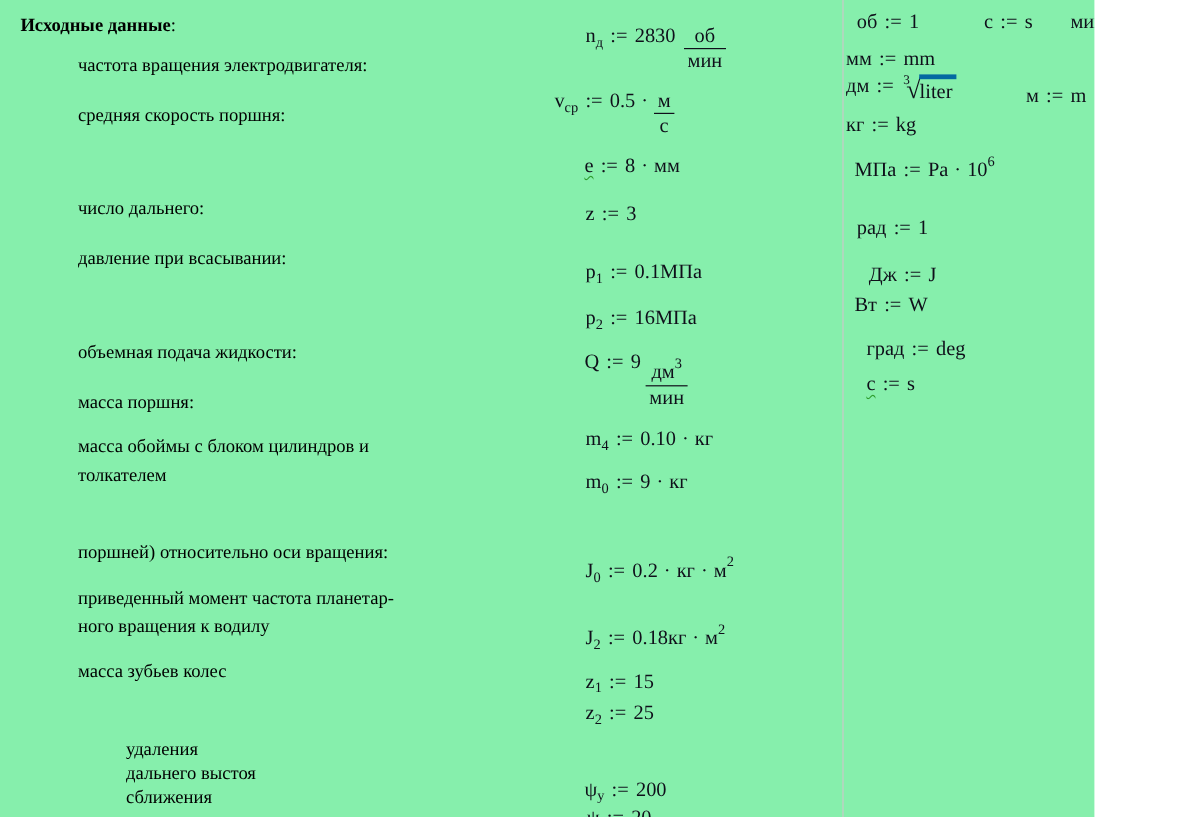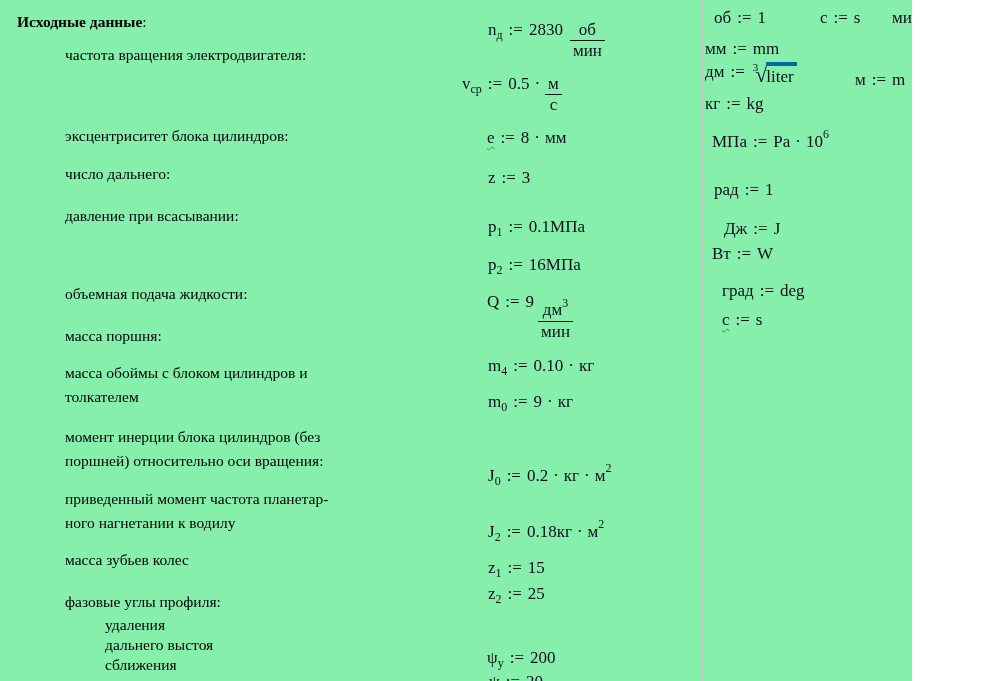--- a/index.html
+++ b/index.html
@@ -28,33 +28,31 @@
 </style>
 </head>
 <body>
 
 <div class="canvas">
   <div class="divider"></div>
 
   <div class="lbl heading" style="left:17px;top:13px"><span class="hb">Исходные данные</span><span>:</span></div>
 
   <div class="lbl" style="left:65px;top:46px">частота вращения электродвигателя:</div>
-  <div class="lbl" style="left:65px;top:127px">эксцентриситет блока цилиндров:</div>
+  <div class="lbl" style="left:65px;top:88px">средняя скорость поршня:</div>
   <div class="lbl" style="left:65px;top:165px">число дальнего:</div>
   <div class="lbl" style="left:65px;top:207px">давление при всасывании:</div>
   <div class="lbl" style="left:65px;top:285px">объемная подача жидкости:</div>
   <div class="lbl" style="left:65px;top:327px">масса поршня:</div>
   <div class="lbl" style="left:65px;top:364px">масса обоймы с блоком цилиндров и</div>
   <div class="lbl" style="left:65px;top:388px">толкателем</div>
-  <div class="lbl" style="left:65px;top:428px">момент инерции блока цилиндров (без</div>
   <div class="lbl" style="left:65px;top:452px">поршней) относительно оси вращения:</div>
   <div class="lbl" style="left:65px;top:490px">приведенный момент частота планетар-</div>
-  <div class="lbl" style="left:65px;top:514px">ного нагнетании к водилу</div>
+  <div class="lbl" style="left:65px;top:514px">ного вращения к водилу</div>
   <div class="lbl" style="left:65px;top:551px">масса зубьев колес</div>
-  <div class="lbl" style="left:65px;top:593px">фазовые углы профиля:</div>
   <div class="lbl" style="left:105px;top:616px">удаления</div>
   <div class="lbl" style="left:105px;top:636px">дальнего выстоя</div>
   <div class="lbl" style="left:105px;top:656px">сближения</div>
 
   <div class="math mrow" style="left:488px;top:20px">
     <span><span>n</span><span class="sb">д</span></span>
     <span class="op">:=</span>
     <span>2830</span>
     <span class="frac">
       <span class="num">об</span>

